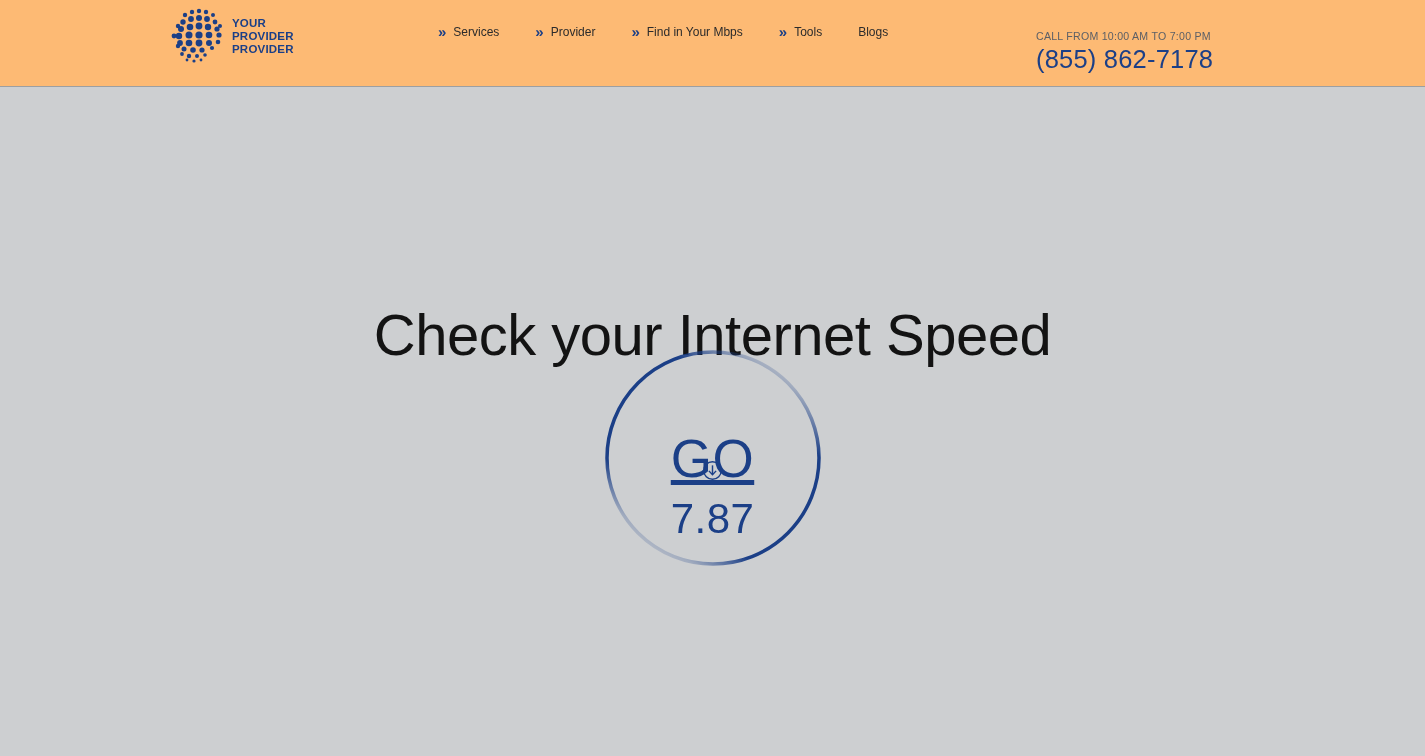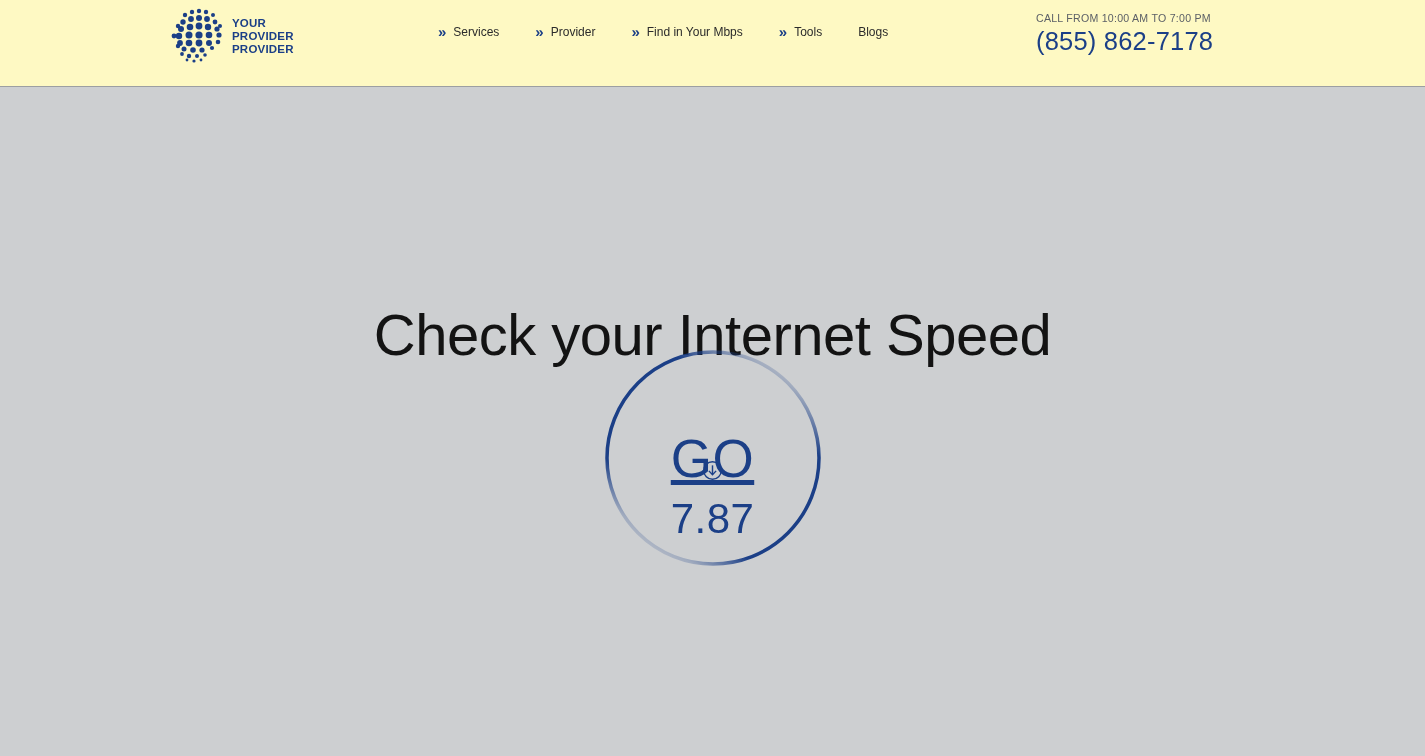--- a/index.html
+++ b/index.html
@@ -14,21 +14,21 @@
     overflow: hidden;
     position: relative;
   }
 
   
   .header {
     position: relative;
     height: 87px;
     box-sizing: border-box;
     border-bottom: 1px solid #9c9fa2;
-    background: #fef9c3;
+    background: #fdba74;
     display: flex;
     align-items: center;
   }
 
   .logo {
     position: absolute;
     left: 168px;
     top: 2px;
     display: flex;
     align-items: center;
@@ -74,21 +74,21 @@
   }
   .nav-label {
     color: #2b2b2b;
     font-size: 12px;
     line-height: 1;
   }
 
   .callbox {
     position: absolute;
     left: 1036px;
-    top: 11px;
+    top: 29px;
     text-align: left;
   }
   .call-hours {
     color: #5b5f66;
     font-size: 10.6px;
     letter-spacing: 0.25px;
     line-height: 14px;
     white-space: nowrap;
   }
   .call-phone {

